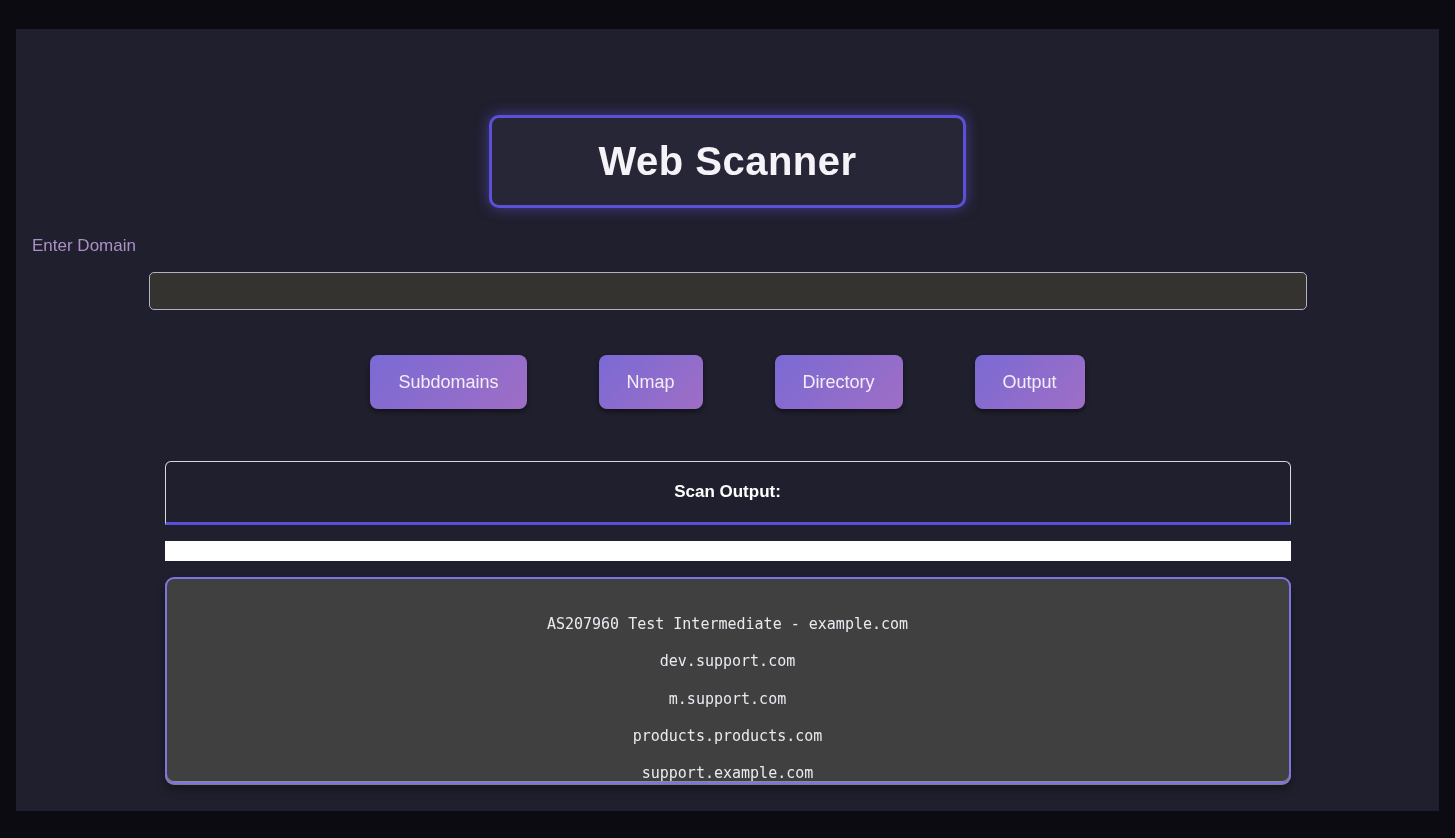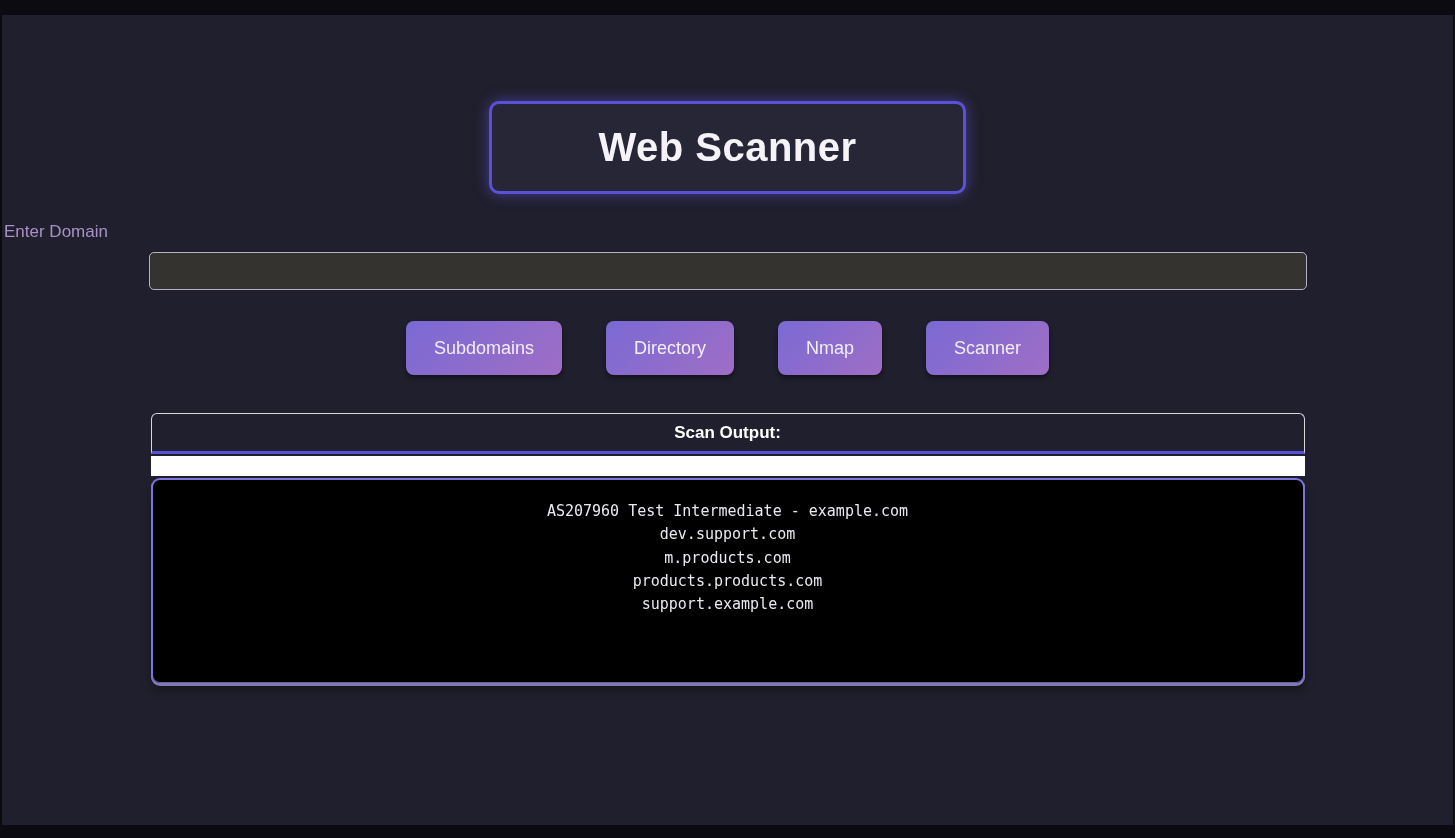--- a/index.html
+++ b/index.html
@@ -1,15 +1,15 @@
 <!DOCTYPE html>
 <html><head>
 <meta charset="utf-8">
 <style>
-  * { margin: 2px; padding: 0; box-sizing: border-box; }
+  * { margin: 16px; padding: 0; box-sizing: border-box; }
   html, body { width: 1455px; height: 838px; overflow: hidden; }
   body {
     background: #0b0b11;
     font-family: "Liberation Sans", sans-serif;
   }
   .page {
     position: absolute;
     top: 13px; left: 0; right: 0; bottom: 11px;
     background: #201f2d;
   }
@@ -66,38 +66,38 @@
     font-size: 18px;
     cursor: pointer;
     box-shadow: 0 3px 5px rgba(0, 0, 0, 0.45);
   }
   
   .scan-section {
     width: 1158px;
     margin: 36px auto 0;
   }
   .output-header {
-    height: 41px;
+    height: 64px;
     border: 1px solid #d9d6de;
     border-bottom: 3px solid #5a50d8;
     border-radius: 6px 6px 0 0;
     display: flex; align-items: center; justify-content: center;
   }
   .output-header h2 {
     color: #ffffff;
     font-size: 17px;
     font-weight: bold;
   }
   .white-strip {
     height: 20px;
     background: #ffffff;
   }
   .output-box {
     height: 207px;
-    background: #000000;
+    background: #404040;
     border: 2px solid #7d74e0;
     border-radius: 9px;
     padding-top: 19px;
     text-align: center;
     overflow: hidden;
     box-shadow: inset 0 -1px 0 rgba(255,255,255,0.4),
                 0 1px 0 rgba(255,255,255,0.45),
                 0 6px 10px rgba(0,0,0,0.35);
   }
   .output-box .line {
@@ -116,32 +116,32 @@
   <div class="title-box">
     <h1>Web Scanner</h1>
   </div>
 
   <div class="domain-label">Enter Domain</div>
 
   <input class="domain-input" type="text" value="" style="">
 
   <div class="buttons-row">
     <button class="scan-btn">Subdomains</button>
+    <button class="scan-btn">Nmap</button>
     <button class="scan-btn">Directory</button>
-    <button class="scan-btn">Nmap</button>
-    <button class="scan-btn">Scanner</button>
+    <button class="scan-btn">Output</button>
   </div>
 
   <div class="scan-section">
     <div class="output-header">
       <h2>Scan Output:</h2>
     </div>
     <div class="white-strip"></div>
     <div class="output-box">
       <div class="line">AS207960 Test Intermediate - example.com</div>
       <div class="line">dev.support.com</div>
-      <div class="line">m.products.com</div>
+      <div class="line">m.support.com</div>
       <div class="line">products.products.com</div>
       <div class="line">support.example.com</div>
     </div>
   </div>
 
 </div>
 
 </body></html>

